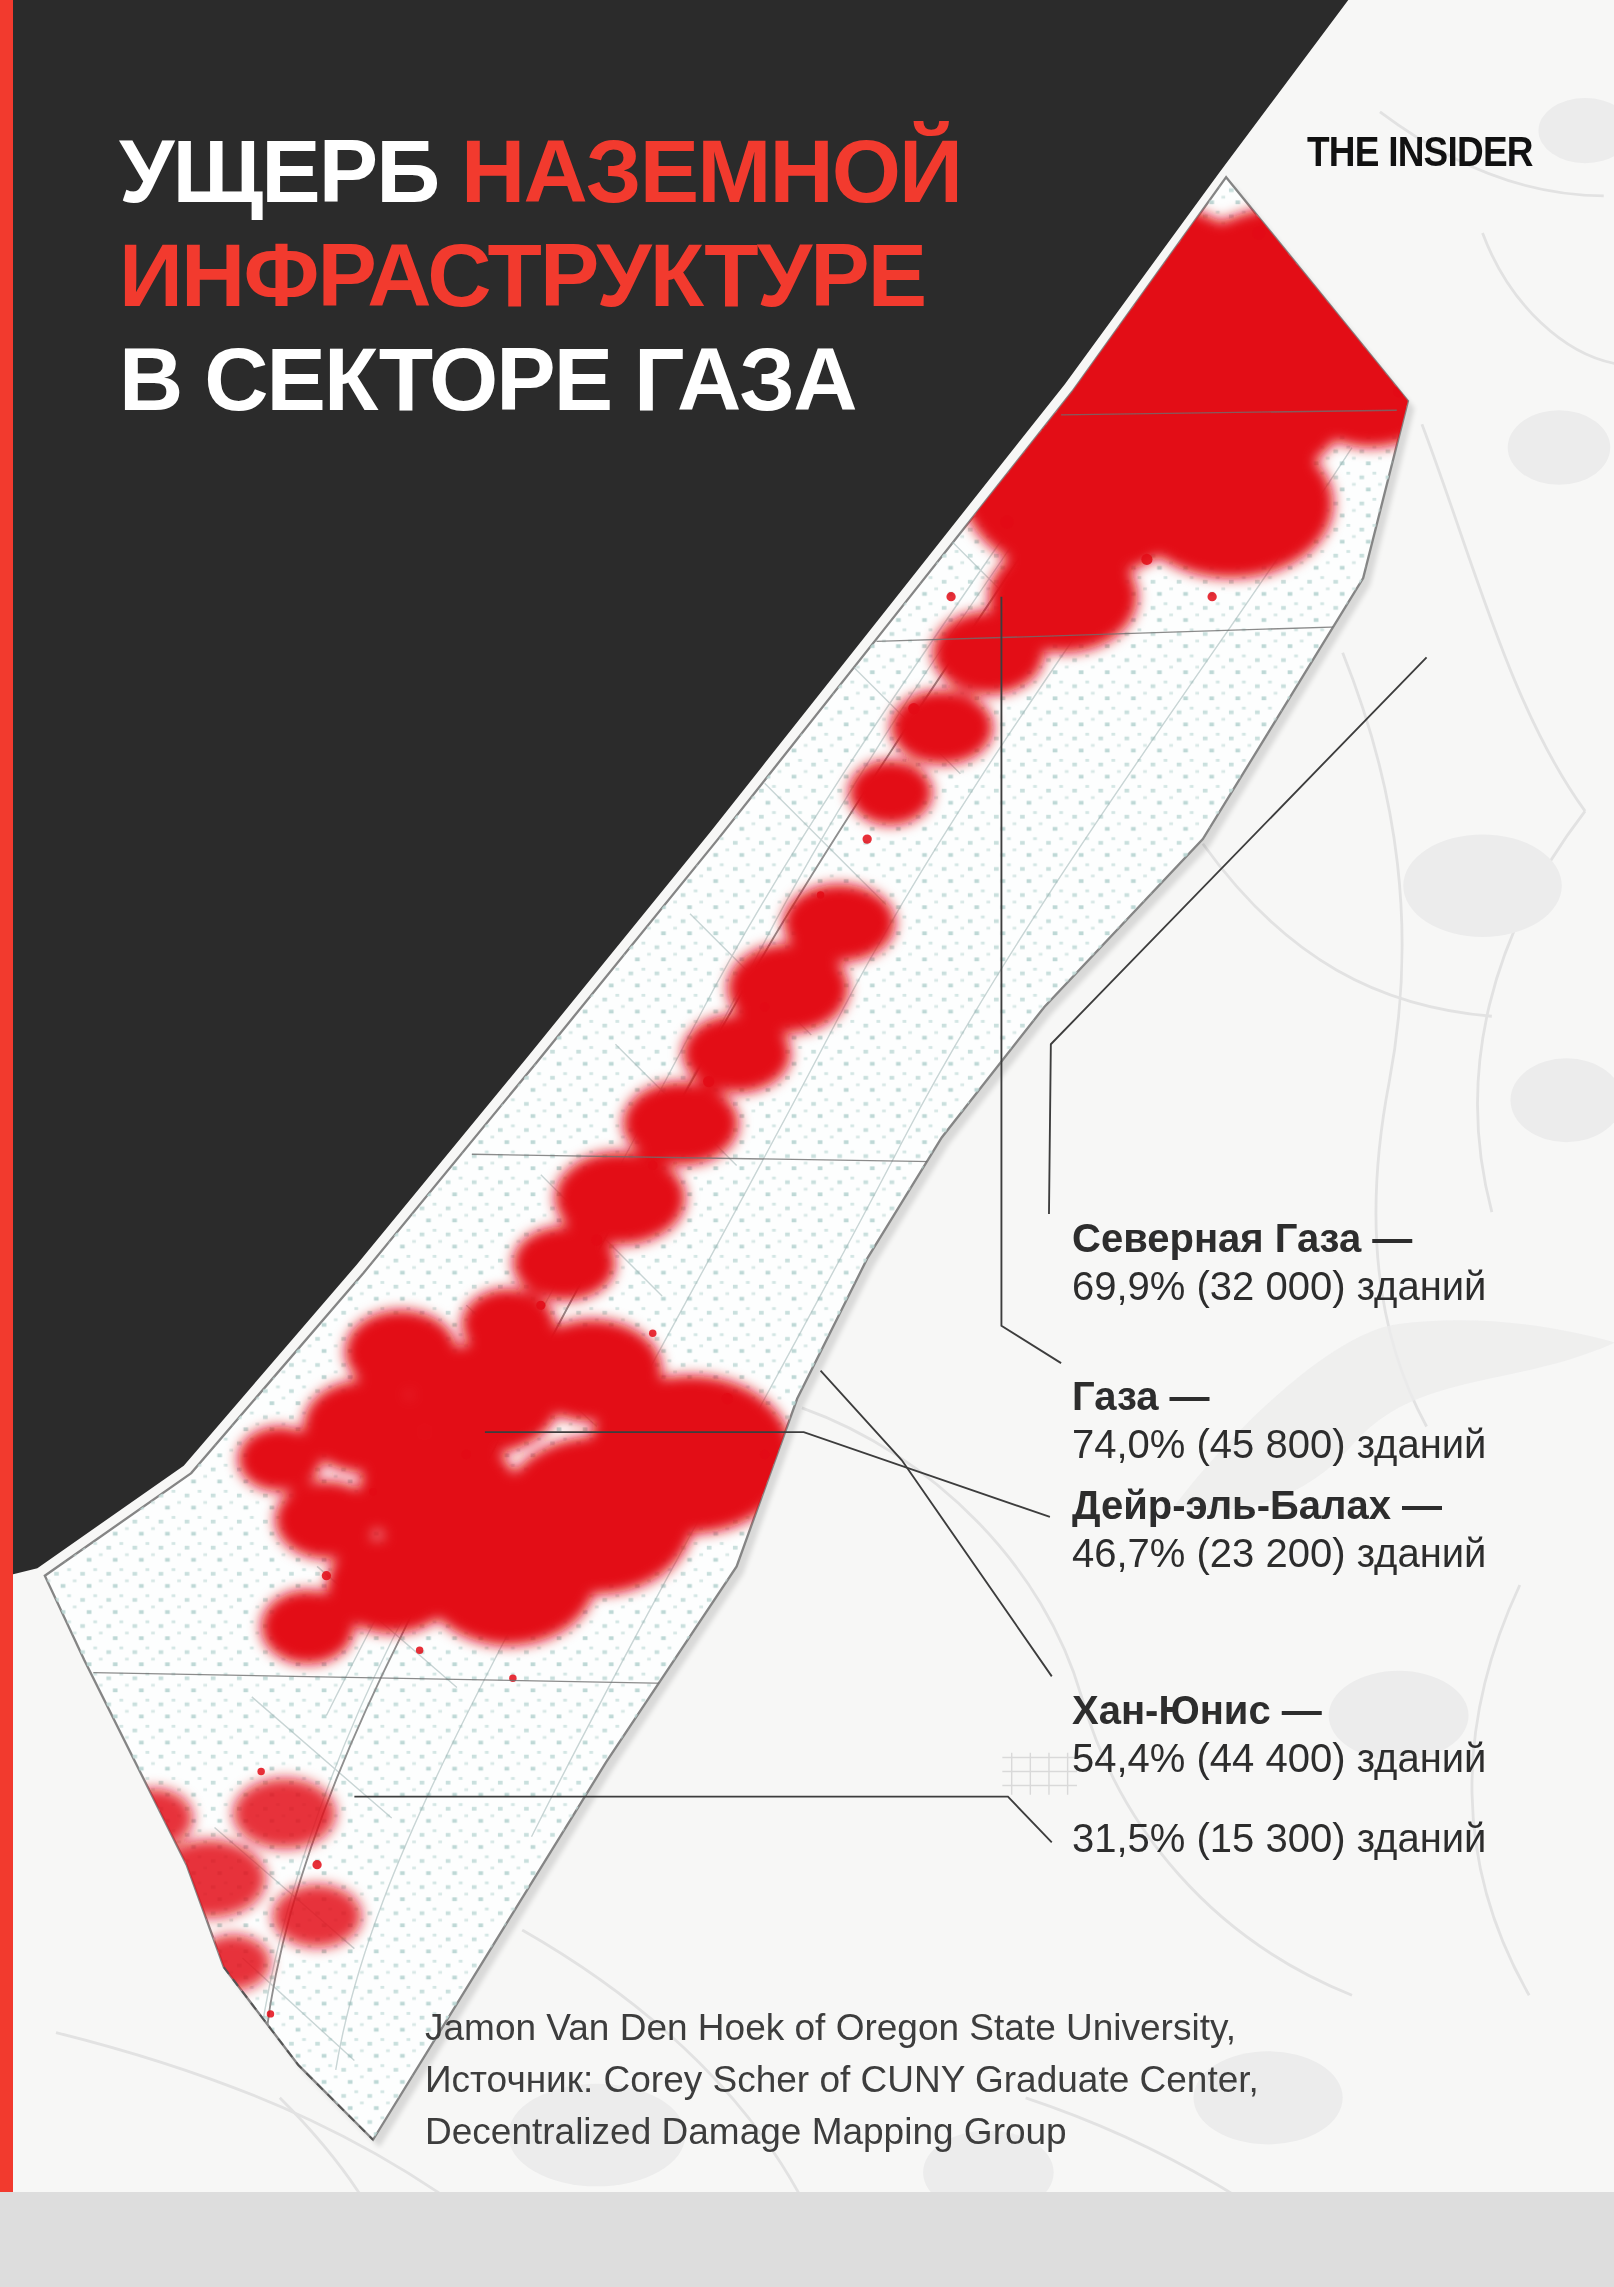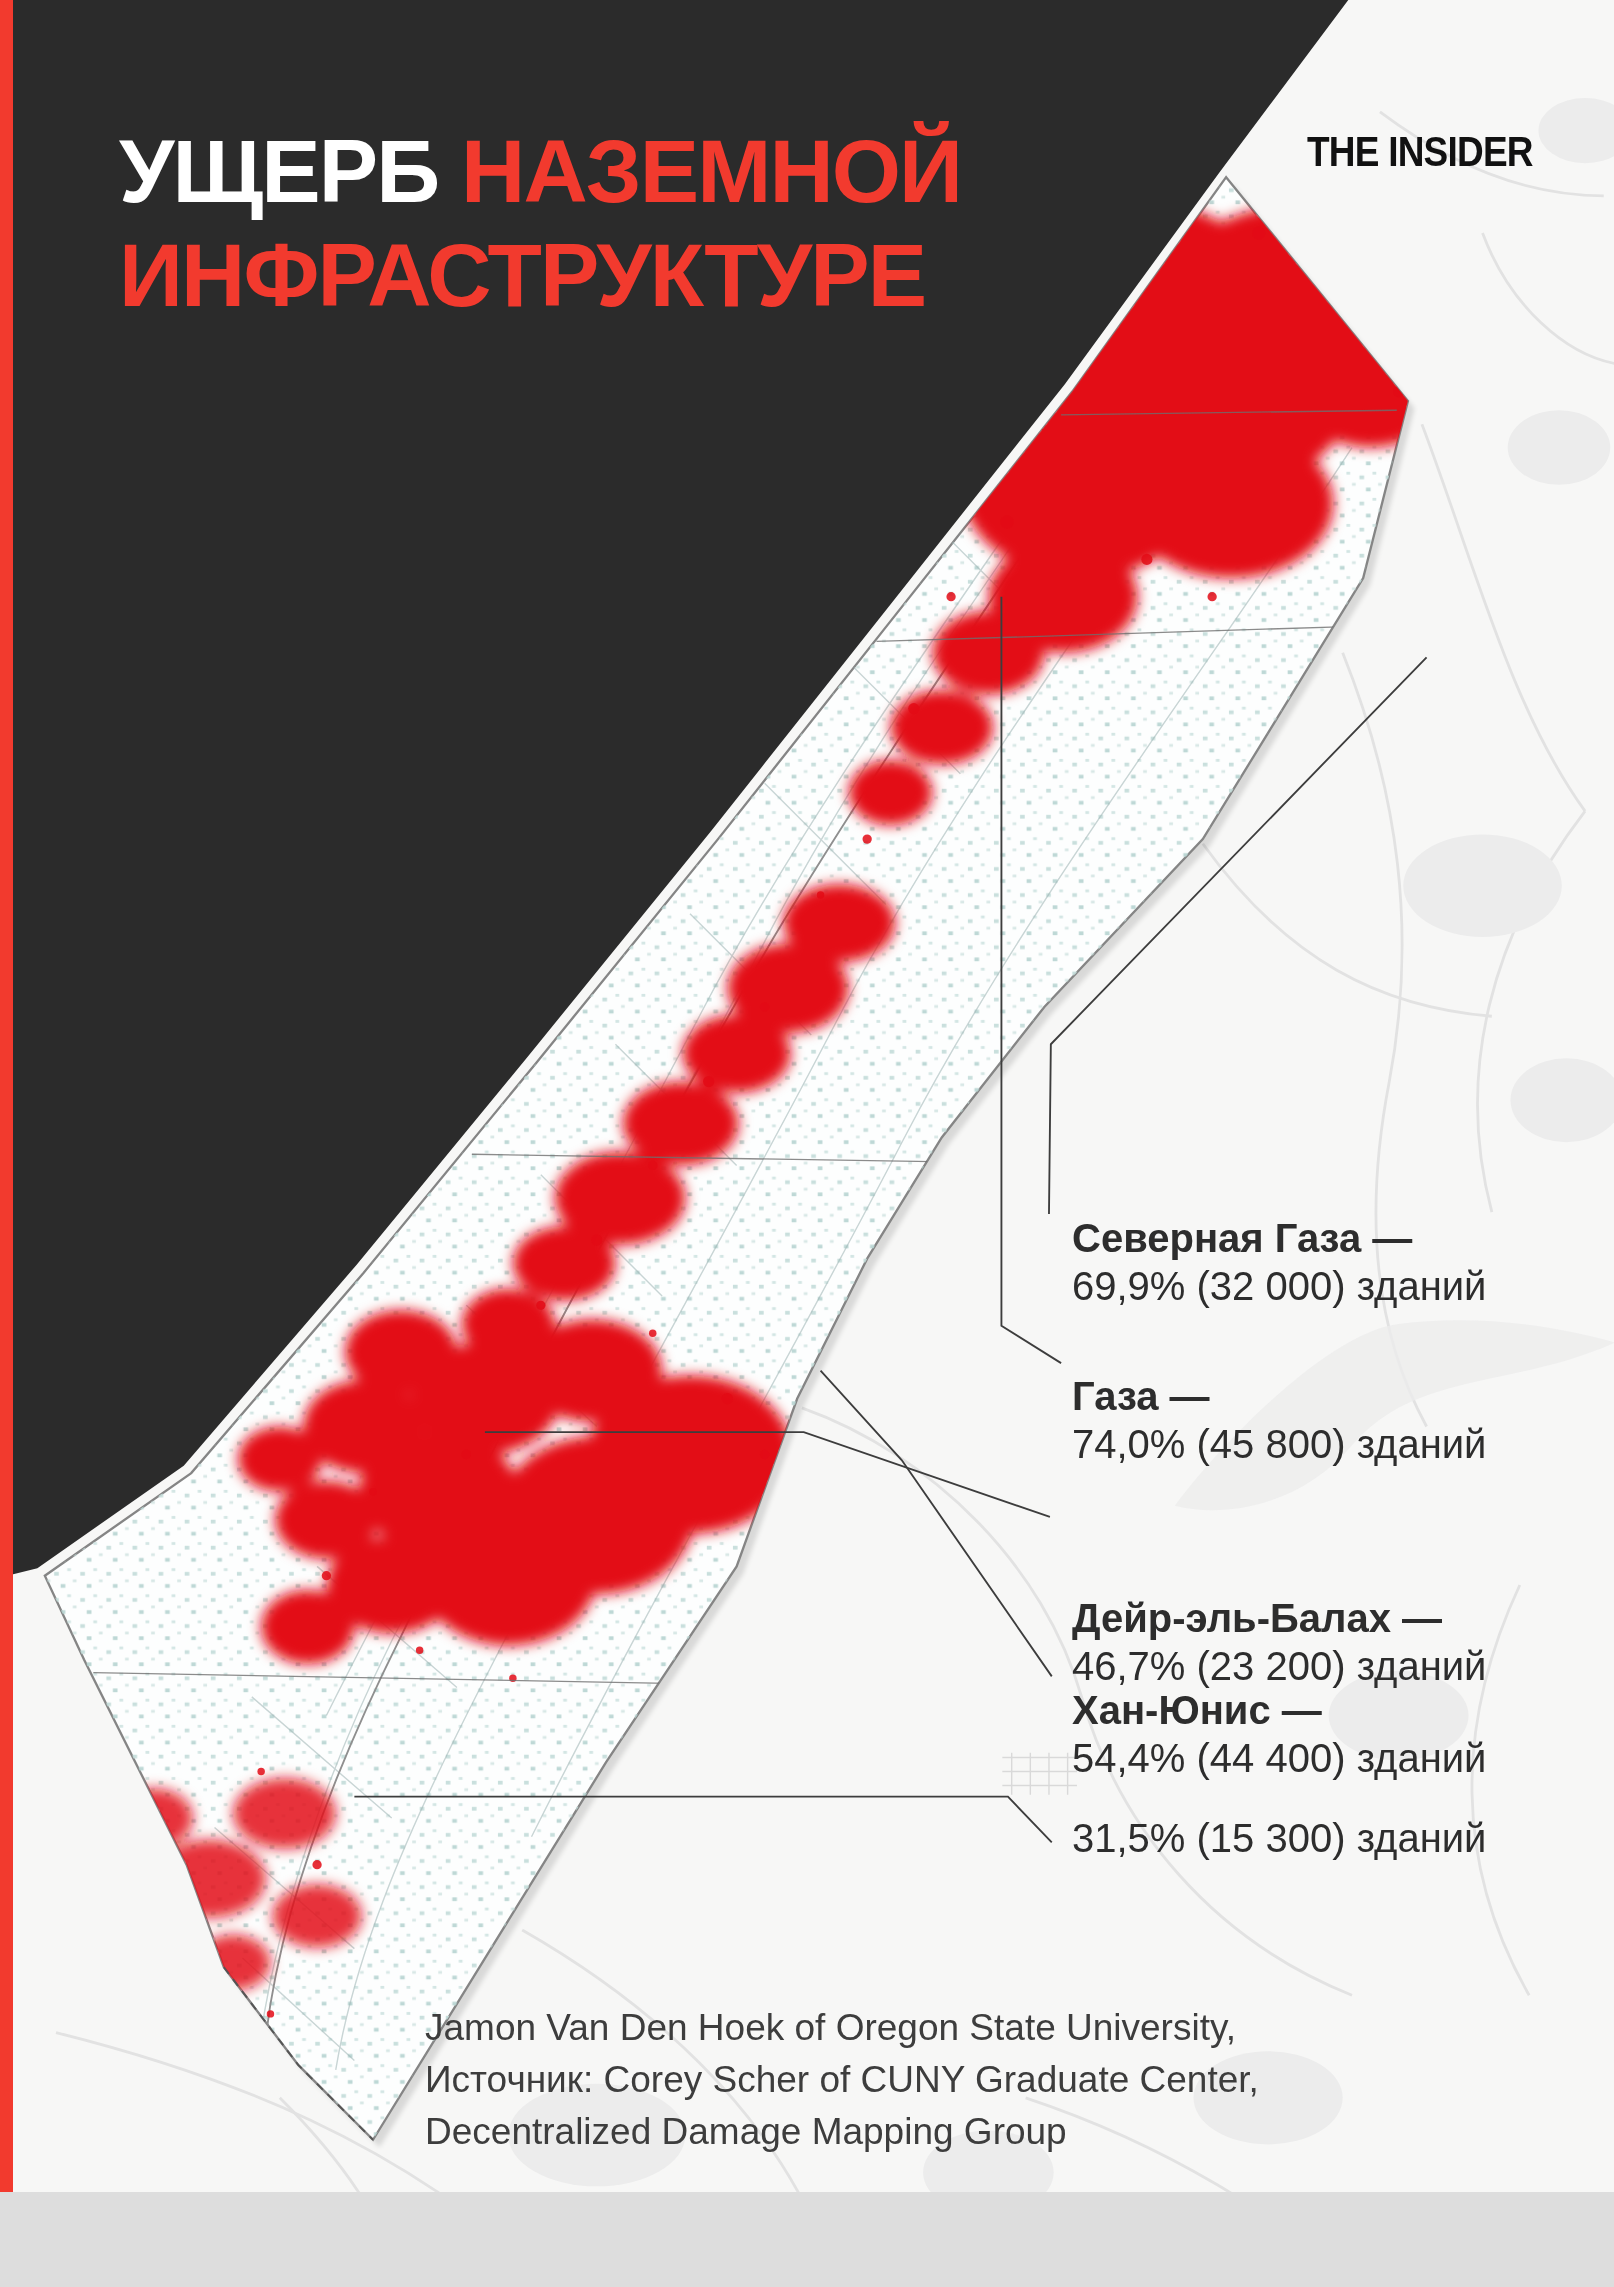--- a/index.html
+++ b/index.html
@@ -23,21 +23,21 @@
   }
 
   .logo{
     position:absolute;left:1307px;top:127px;
     font-size:43px;font-weight:700;letter-spacing:-0.9px;color:#111111;
     transform:scaleX(0.86);transform-origin:left top;white-space:nowrap;
   }
 
   .region-label{position:absolute;left:1072px;color:#2d2d2d;font-size:40px;line-height:48px;white-space:nowrap;}
   .region-label .rname{font-weight:700;margin-top:28px;}
-  .r0{top:1186px;} .r1{top:1344px;} .r2{top:1566px;} .r3{top:1658px;} .r4{top:1814px;}
+  .r0{top:1186px;} .r1{top:1344px;} .r2{top:1453px;} .r3{top:1658px;} .r4{top:1814px;}
 
   .source{
     position:absolute;left:425px;top:2002px;
     font-size:37px;line-height:52px;color:#3d3d3d;
   }
 </style>
 </head>
 <body>
 
 <div class="canvas">
@@ -212,20 +212,21 @@
       <polyline points="880,1470 967,1566 1128,1798"></polyline>
       <polyline points="380,1927 1081,1927 1128,1976"></polyline>
     </g>
   </svg>
 
   <div class="accent-stripe"></div>
 
   <div class="title">
     <div><span>УЩЕРБ </span><span class="red">НАЗЕМНОЙ</span></div>
     <div class="red">ИНФРАСТРУКТУРЕ</div>
+    <div>В СЕКТОРЕ ГАЗА</div>
   </div>
 
 
   <div class="logo">THE INSIDER</div>
 
   <div class="region-label r0">
     <div class="rname">Северная Газа —</div>
     <div class="rstats">69,9% (32 000) зданий</div>
   </div>
   <div class="region-label r1">

